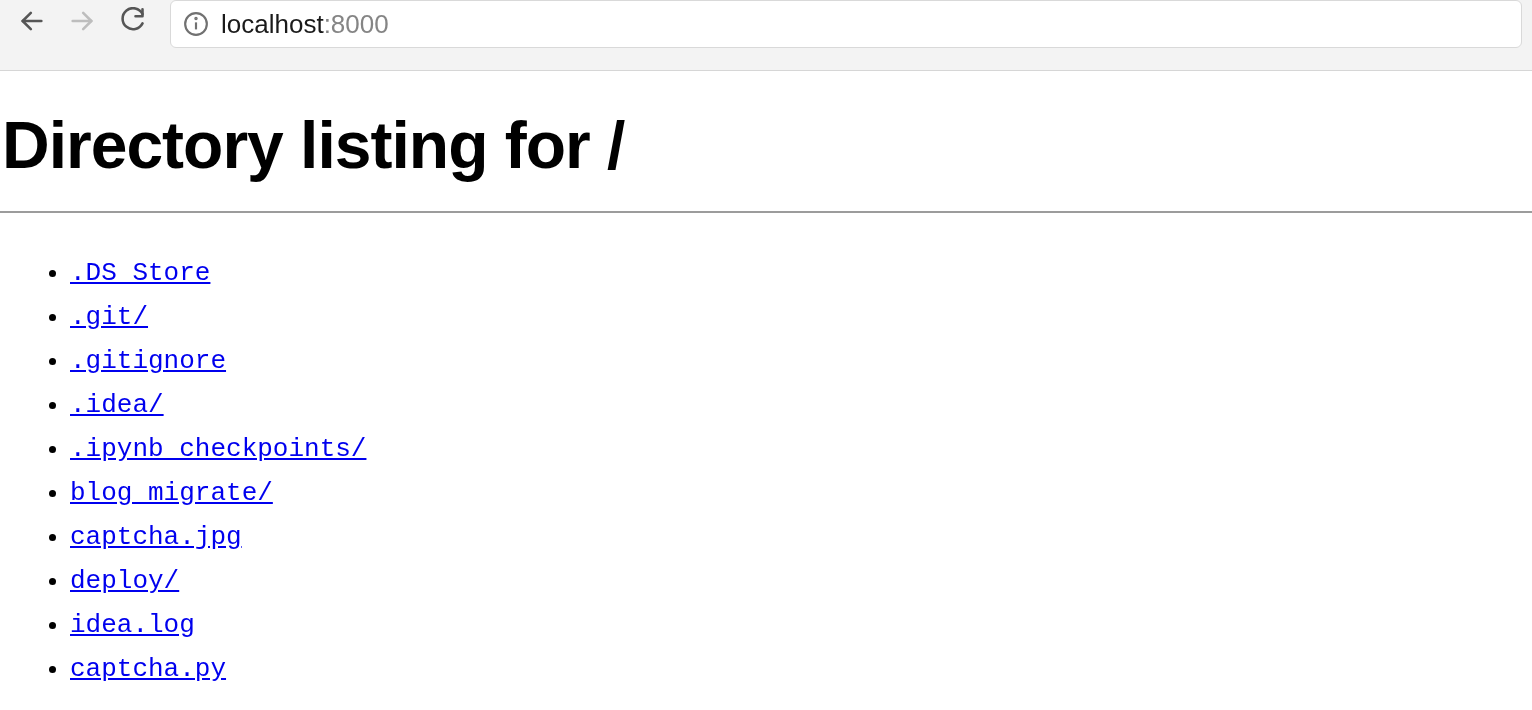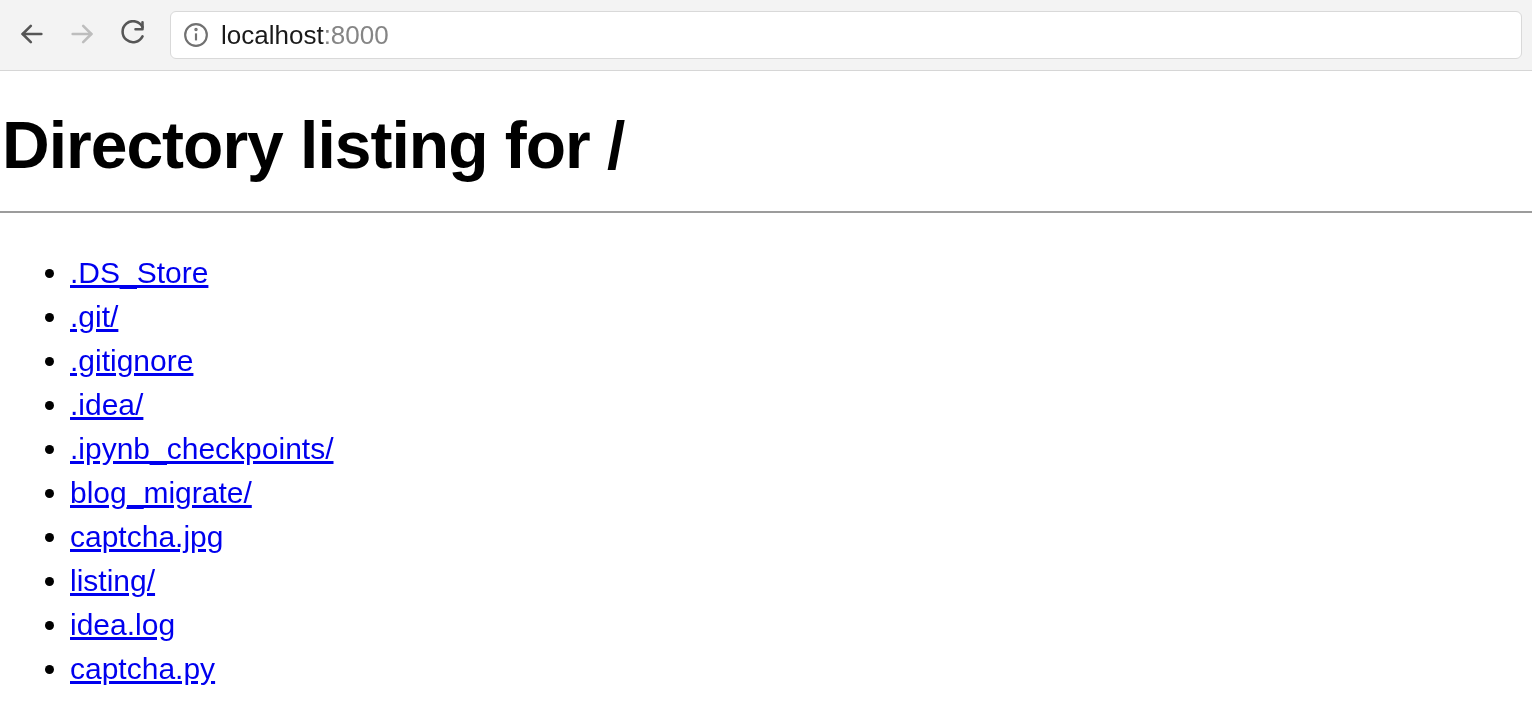--- a/index.html
+++ b/index.html
@@ -12,22 +12,22 @@
       height: 710px;
       font-family: -apple-system, BlinkMacSystemFont, "Helvetica Neue", Helvetica, Arial, sans-serif;
       overflow: hidden;
       background: #fff;
     }
     .browser-toolbar {
       height: 71px;
       background: #f3f3f3;
       border-bottom: 1px solid #d6d6d6;
       display: flex;
-      align-items: center;
-      padding: 16px 10px;
+      align-items: flex-start;
+      padding: 0 10px;
       gap: 6px;
     }
     .nav-btn {
       width: 44px;
       height: 44px;
       display: flex;
       align-items: center;
       justify-content: center;
       border: none;
       background: transparent;
@@ -93,23 +93,24 @@
     .divider {
       border: none;
       border-top: 2px solid #9c9c9c;
       margin: 0;
     }
     .dir-list {
       list-style: disc;
       padding: 38px 0 0 70px;
     }
     .dir-list li {
-      font-size: 30px;
+      font-size: 26px;
       line-height: 44px;
       color: #000;
+      font-family: Liberation Mono, monospace;
     }
     .dir-list li a {
       color: #0000ee;
       text-decoration: underline;
     }
   </style>
 </head>
 <body>
 
 <div class="browser-toolbar">
@@ -153,17 +154,17 @@
   <h1 class="page-title">Directory listing for /</h1>
   <hr class="divider">
   <ul class="dir-list">
     <li><a href="#">.DS_Store</a></li>
     <li><a href="#">.git/</a></li>
     <li><a href="#">.gitignore</a></li>
     <li><a href="#">.idea/</a></li>
     <li><a href="#">.ipynb_checkpoints/</a></li>
     <li><a href="#">blog_migrate/</a></li>
     <li><a href="#">captcha.jpg</a></li>
-    <li><a href="#">listing/</a></li>
+    <li><a href="#">deploy/</a></li>
     <li><a href="#">idea.log</a></li>
     <li><a href="#">captcha.py</a></li>
   </ul>
 </div>
 
 </body></html>

